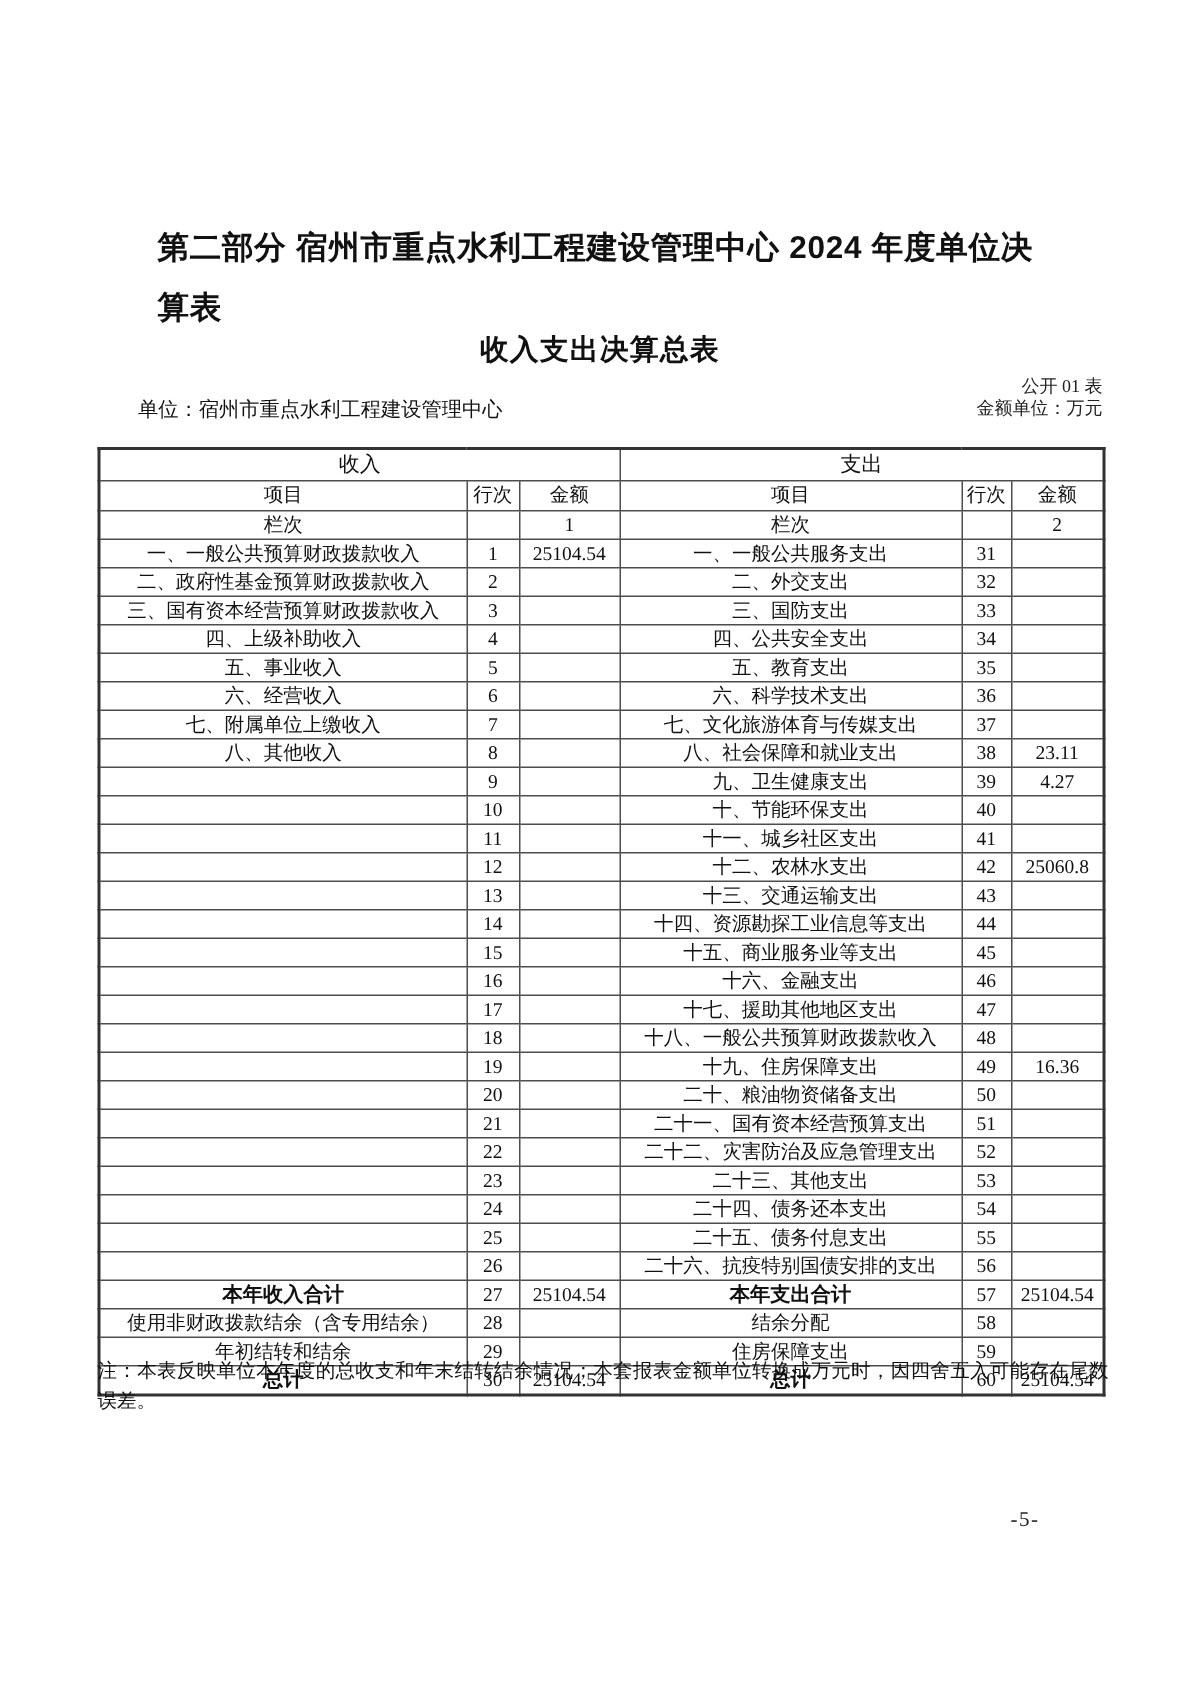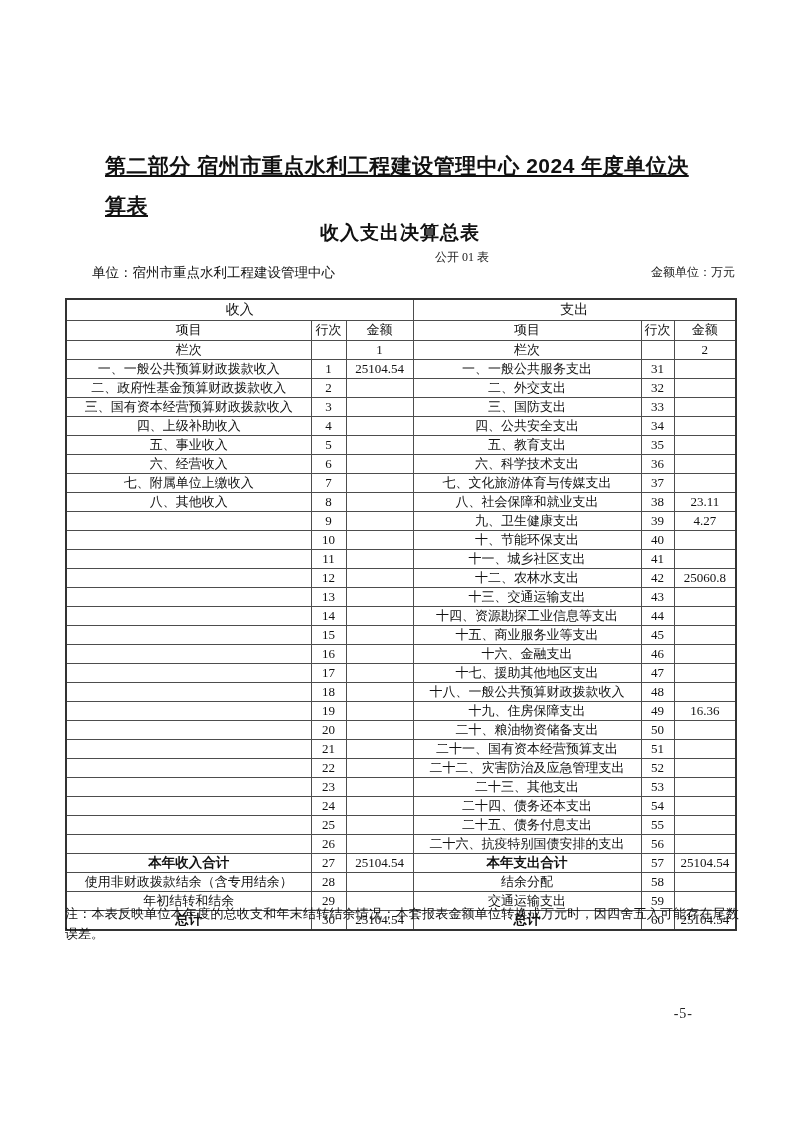--- a/index.html
+++ b/index.html
@@ -16,37 +16,37 @@
   .doc-title {
     position: absolute;
     left: 105px; top: 146px;
     width: 590px;
     font-family: "Liberation Sans", "DejaVu Sans", sans-serif;
     font-weight: bold;
     font-size: 21px;
     line-height: 40px;
     color: #111;
     letter-spacing: 0.5px;
-    text-decoration: underline;
   }
   .table-title {
     position: absolute;
     left: 65px; top: 220px;
     width: 670px;
     text-align: center;
     font-family: Liberation Sans, sans-serif;
     font-weight: bold;
     font-size: 19px;
     color: #111;
     letter-spacing: 1px;
   }
   .doc-code {
     position: absolute;
     left: 435px; top: 249px;
     width: 300px;
+    text-align: right;
     font-size: 12px;
     color: #222;
   }
   .meta-row {
     position: absolute;
     left: 65px; top: 264px;
     width: 670px;
     display: flex;
     justify-content: space-between;
     align-items: flex-end;
@@ -383,21 +383,21 @@
           <td class="line">28</td>
           <td class="amount"></td>
           <td class="item">结余分配</td>
           <td class="line">58</td>
           <td class="amount"></td>
         </tr>
         <tr>
           <td class="item">年初结转和结余</td>
           <td class="line">29</td>
           <td class="amount"></td>
-          <td class="item">交通运输支出</td>
+          <td class="item">住房保障支出</td>
           <td class="line">59</td>
           <td class="amount"></td>
         </tr>
         <tr class="total-row">
           <td class="item">总计</td>
           <td class="line">30</td>
           <td class="amount">25104.54</td>
           <td class="item">总计</td>
           <td class="line">60</td>
           <td class="amount">25104.54</td>

